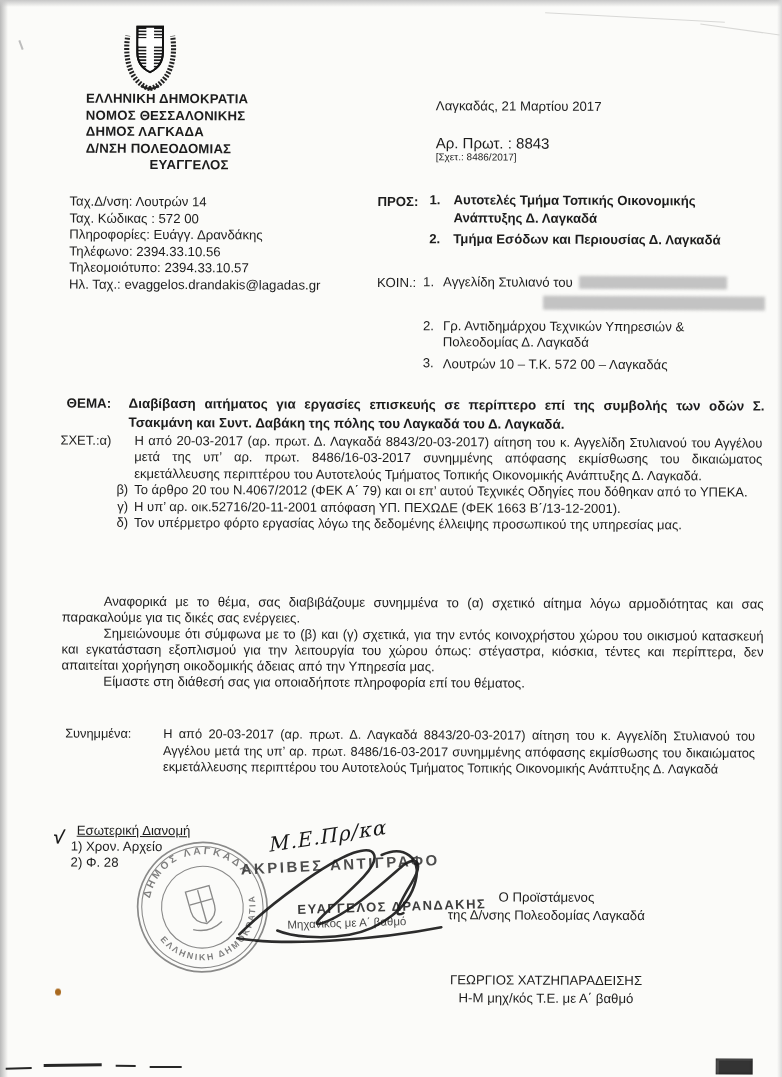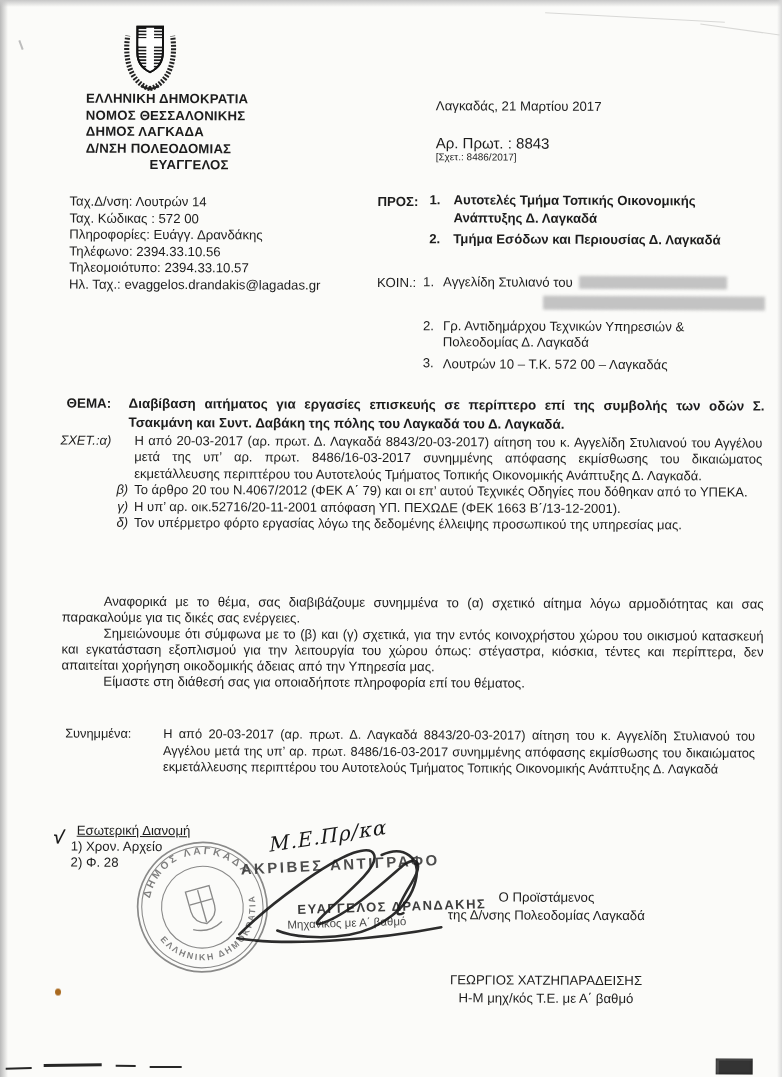--- a/index.html
+++ b/index.html
@@ -60,21 +60,21 @@
   .koin .addr{margin-top:1px;}
 
   
   .thema{position:absolute;left:66px;top:396px;width:702px;font-size:13.4px;line-height:18.5px;display:flex;}
   .thema .sec-label{flex:none;width:62px;font-weight:bold;}
   .thema .txt{width:636px;font-weight:bold;text-align:justify;}
 
   
   .sxet{position:absolute;left:60px;top:434px;width:706px;font-size:13px;line-height:16.4px;}
   .sxet .row{display:flex;}
-  .sxet .marker{flex:none;width:74px;font-style:italic;}
+  .sxet .marker{flex:none;width:74px;}
   .sxet .row.first .marker{width:74px;}
   .sxet .row:not(.first) .marker{text-align:right;padding-right:6px;box-sizing:border-box;}
   .sxet .txt{width:628px;text-align:justify;}
 
   
   .bodytext{position:absolute;left:62px;top:595px;width:702px;font-size:13.2px;line-height:15.9px;text-align:justify;}
   .bodytext p{margin:0;text-indent:42px;}
 
   
   .attachments{position:absolute;left:66px;top:727px;width:700px;font-size:12.8px;line-height:16.6px;display:flex;}

